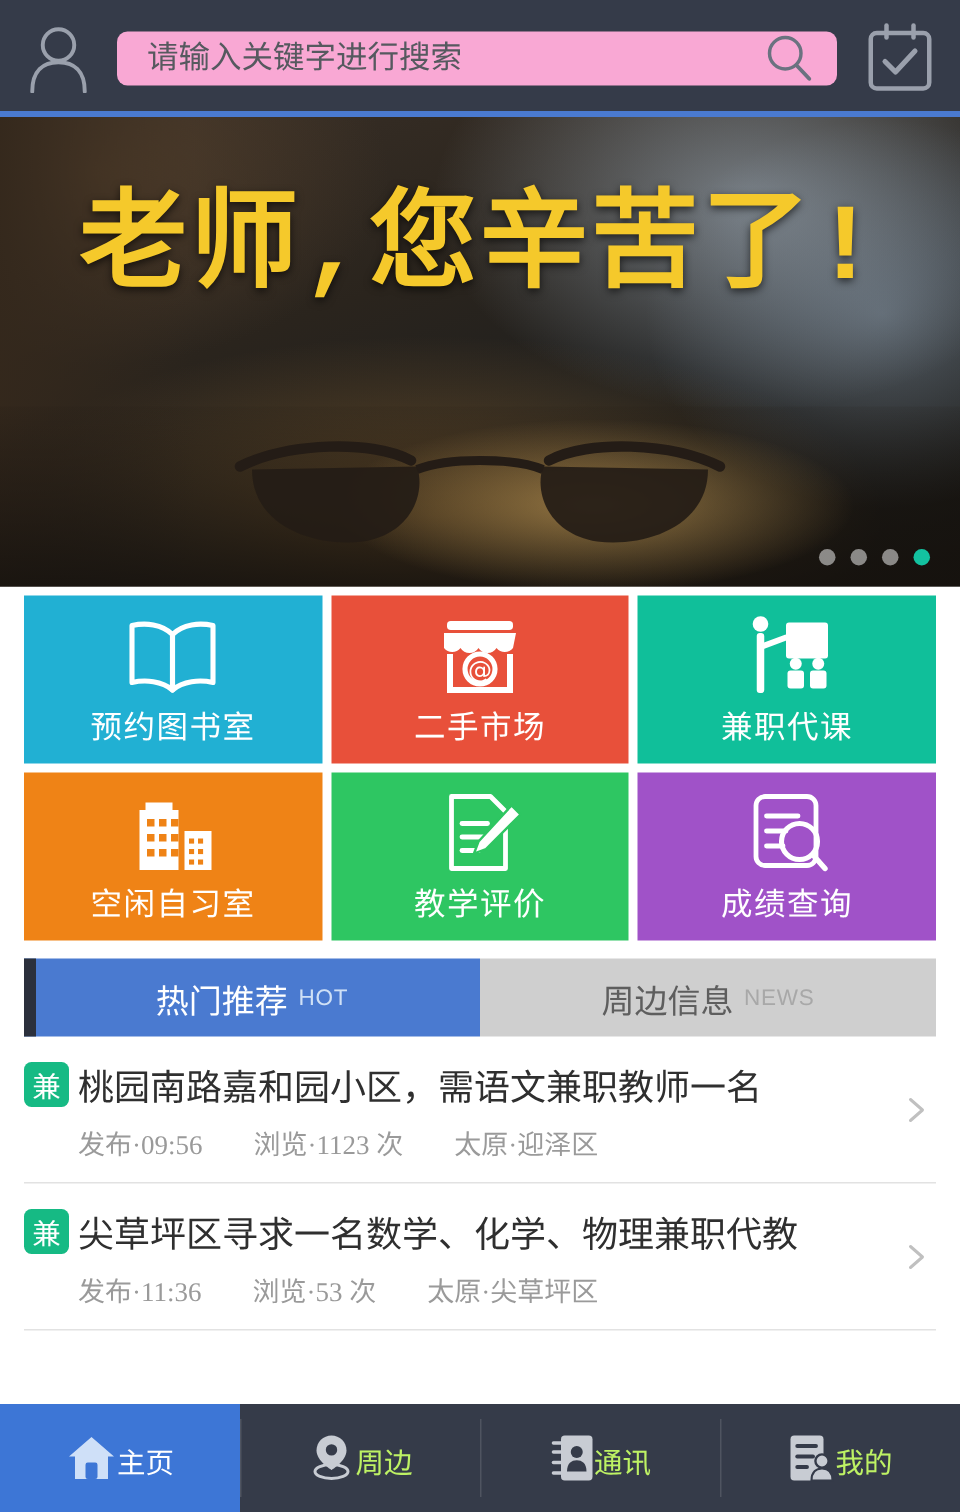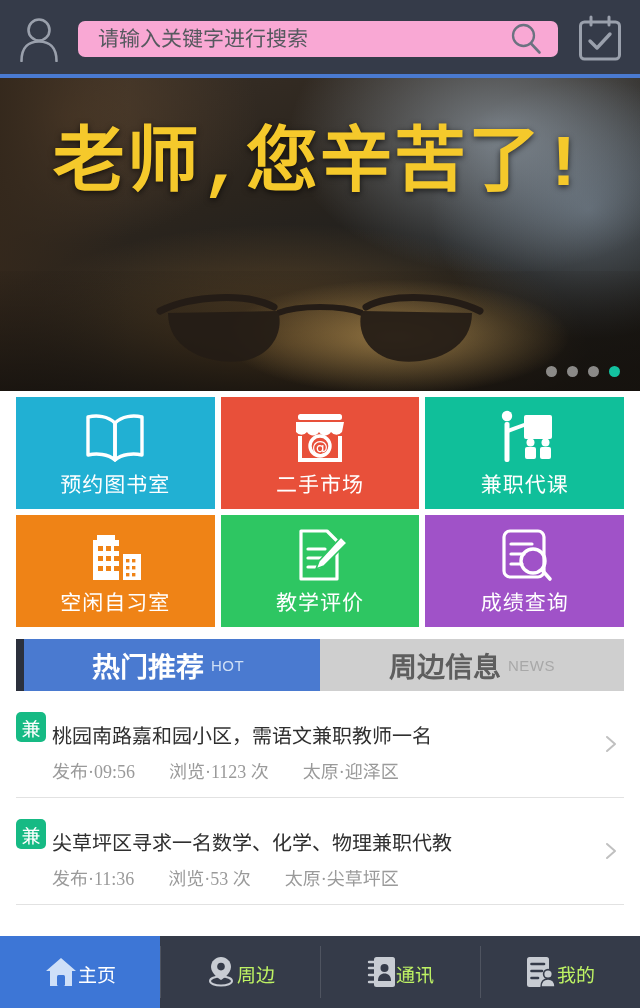--- a/index.html
+++ b/index.html
@@ -221,23 +221,22 @@
   }
   .tab.active { background: #4a7ad0; }
   .tab.inactive { background: #cfcfcf; }
   .tab-accent {
     position: absolute;
     left: 0; top: 0; bottom: 0;
     width: 8px;
     background: #2b303c;
   }
   .tab-label {
-    font-size: 28px;
+    font-size: 22px;
     font-family: "DejaVu Sans", "Liberation Sans", sans-serif;
-    font-weight: bold;
   }
   .tab.active .tab-label { color: #ffffff; }
   .tab.inactive .tab-label { color: #5e5e5e; }
   .tab-sub {
     font-size: 15px;
     margin-left: 7px;
     letter-spacing: 0.5px;
     font-family: "Liberation Sans", sans-serif;
   }
   .tab.active .tab-sub { color: #cfe0f6; }
@@ -267,25 +266,24 @@
     color: #fff;
     font-size: 19px;
     display: flex;
     align-items: center;
     justify-content: center;
     flex: 0 0 auto;
     margin-right: 6px;
     font-family: "DejaVu Sans", "Liberation Sans", sans-serif;
   }
   .item-title {
-    font-size: 20px;
+    font-size: 24px;
     color: #2f2f2f;
     font-family: "DejaVu Sans", "Liberation Sans", sans-serif;
     white-space: nowrap;
-    margin-top: 15px;
   }
   .item-row2 {
     display: flex;
     margin-top: 8px;
     padding-left: 36px;
     color: #9a9a9a;
     font-size: 18px;
     font-family: Liberation Serif, serif;
   }
   .meta { margin-right: 34px; white-space: nowrap; }

